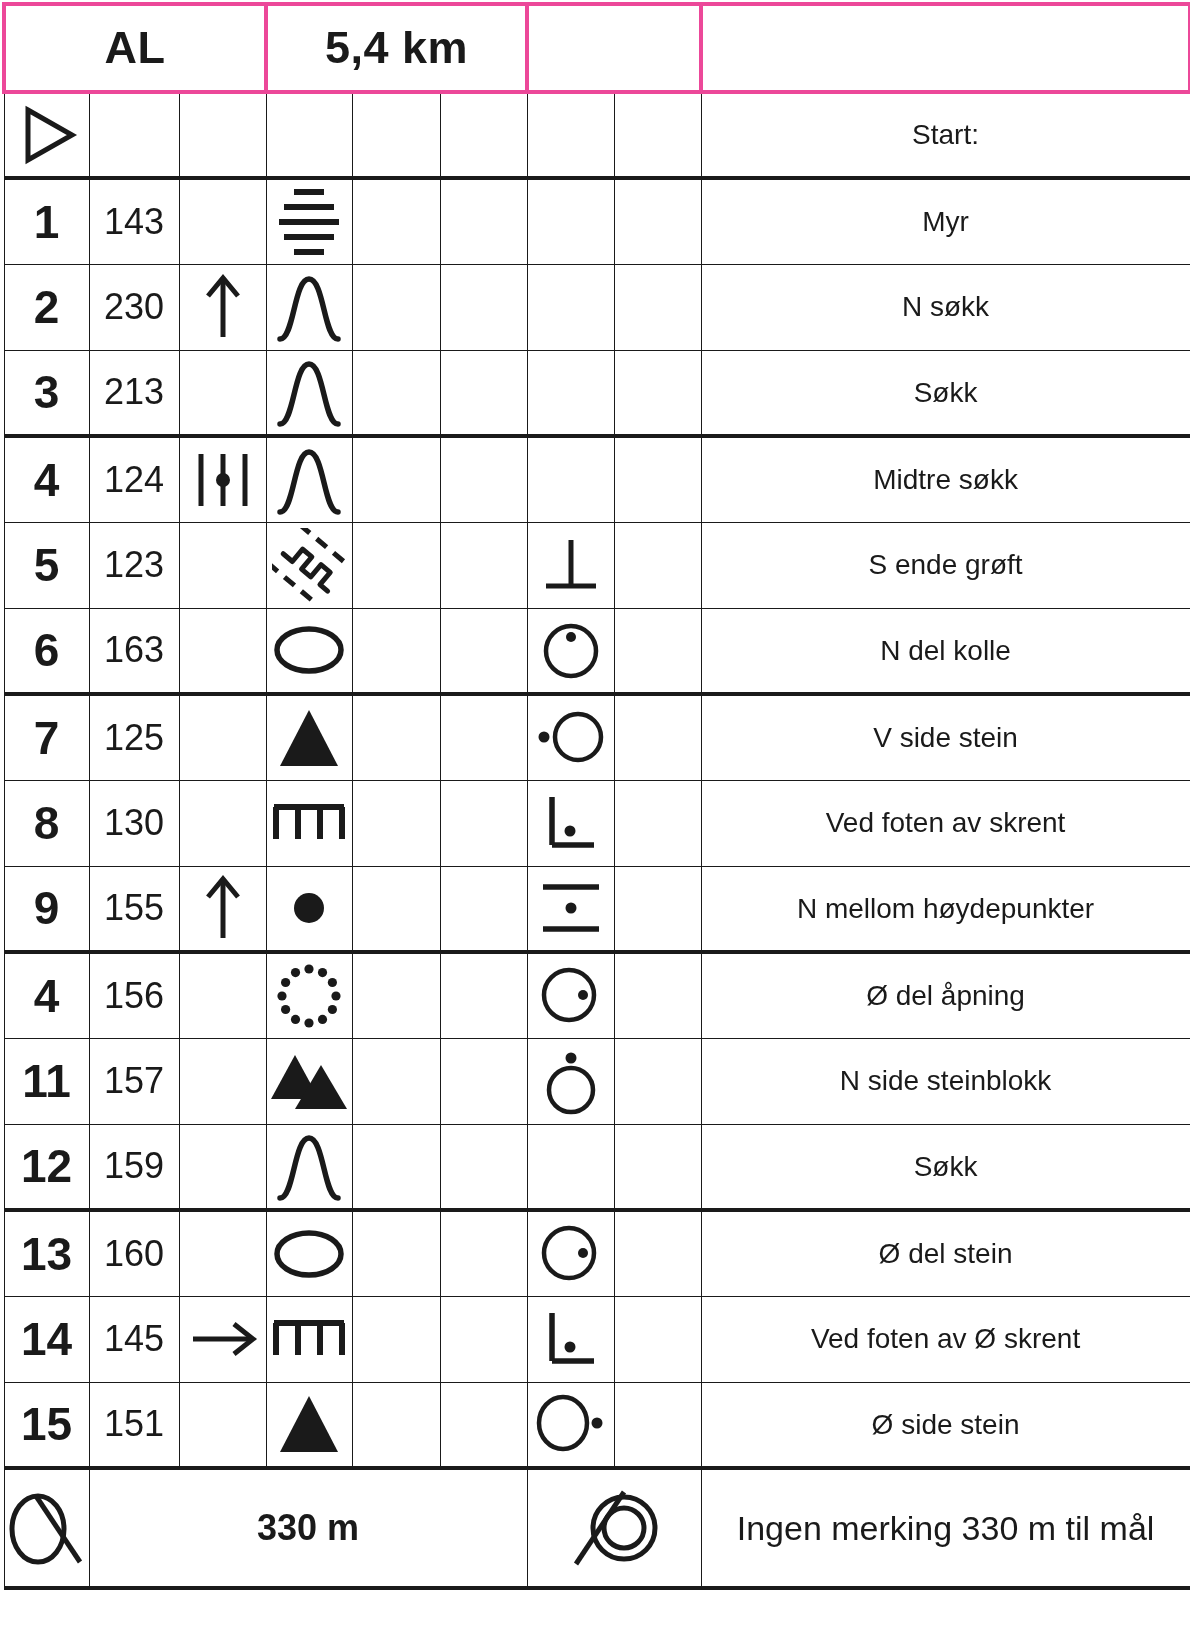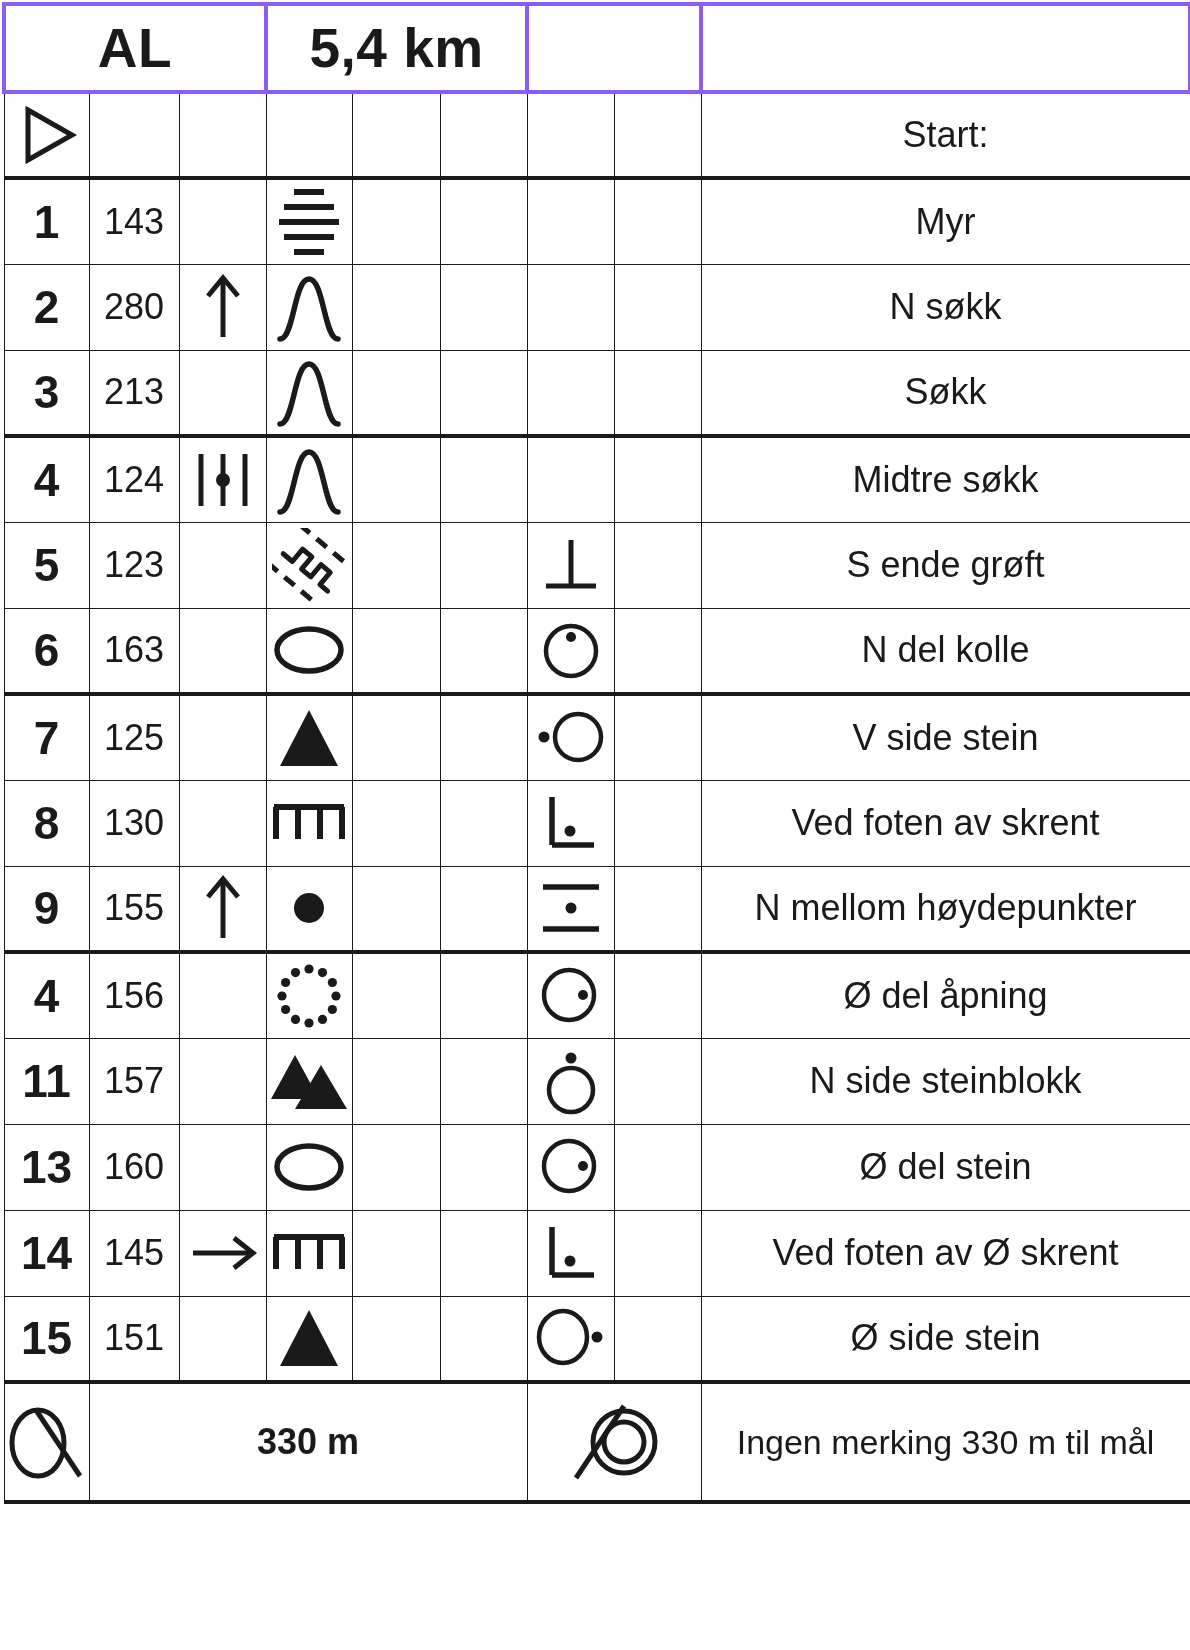--- a/index.html
+++ b/index.html
@@ -33,41 +33,41 @@
     height: 86px;
   }
 
   
   tr.thickbot > td { border-bottom: 4px solid #1a1a1a; }
   tr.thicktop > td { border-top: 4px solid #1a1a1a; }
 
   
   tr.hdr td {
     height: 88px;
-    border: 4px solid #8b5cf6;
+    border: 4px solid #ec4899;
     font-weight: bold;
-    font-size: 55px;
+    font-size: 45px;
     letter-spacing: 0.5px;
   }
 
   
   td.num {
     font-weight: bold;
     font-size: 46px;
     line-height: 1;
   }
   td.code {
     font-weight: normal;
     font-size: 36px;
     line-height: 1;
   }
   td.desc {
     text-align: left;
     padding-left: 14px;
-    font-size: 36px;
+    font-size: 28px;
     line-height: 1.12;
     font-weight: normal;
     border-left: 4px solid #1a1a1a;
     border-right: 4px solid #1a1a1a;
   }
 
   tr.footer td {
     height: 120px;
     border-top: 4px solid #1a1a1a;
     border-bottom: 4px solid #1a1a1a;
@@ -156,21 +156,21 @@
           <td>
             <div class="symwrap"></div>
           </td>
           <td>
             <div class="symwrap"></div>
           </td>
           <td class="desc">Myr</td>
         </tr>
         <tr>
           <td class="num">2</td>
-          <td class="code">280</td>
+          <td class="code">230</td>
           <td>
             <div class="symwrap">
               <svg class="sym" width="48" height="72" viewBox="0 0 48 72" aria-hidden="true">
                 <line x1="24" y1="66" x2="24" y2="8" stroke="#1a1a1a" stroke-width="5"></line>
                 <polyline points="9,25 24,7 39,25" fill="none" stroke="#1a1a1a" stroke-width="5" stroke-linecap="butt" stroke-linejoin="miter"></polyline>
               </svg>
             </div>
           </td>
           <td>
             <div class="symwrap">
@@ -497,20 +497,47 @@
               <svg class="sym" width="66" height="74" viewBox="0 0 66 74" aria-hidden="true">
                 <circle cx="33" cy="14" r="5.5" fill="#1a1a1a"></circle>
                 <circle cx="33" cy="46" r="22" fill="none" stroke="#1a1a1a" stroke-width="4.5"></circle>
               </svg>
             </div>
           </td>
           <td>
             <div class="symwrap"></div>
           </td>
           <td class="desc">N side steinblokk</td>
+        </tr>
+        <tr class="thickbot">
+          <td class="num">12</td>
+          <td class="code">159</td>
+          <td>
+            <div class="symwrap"></div>
+          </td>
+          <td>
+            <div class="symwrap">
+              <svg class="sym" width="66" height="76" viewBox="0 0 66 76" aria-hidden="true">
+                <path d="M4,70 C18,70 18,10 33,10 C48,10 48,70 62,70" fill="none" stroke="#1a1a1a" stroke-width="5.5" stroke-linecap="round"></path>
+              </svg>
+            </div>
+          </td>
+          <td>
+            <div class="symwrap"></div>
+          </td>
+          <td>
+            <div class="symwrap"></div>
+          </td>
+          <td>
+            <div class="symwrap"></div>
+          </td>
+          <td>
+            <div class="symwrap"></div>
+          </td>
+          <td class="desc">Søkk</td>
         </tr>
         <tr>
           <td class="num">13</td>
           <td class="code">160</td>
           <td>
             <div class="symwrap"></div>
           </td>
           <td>
             <div class="symwrap">
               <svg class="sym" width="74" height="66" viewBox="0 0 74 66" aria-hidden="true">

